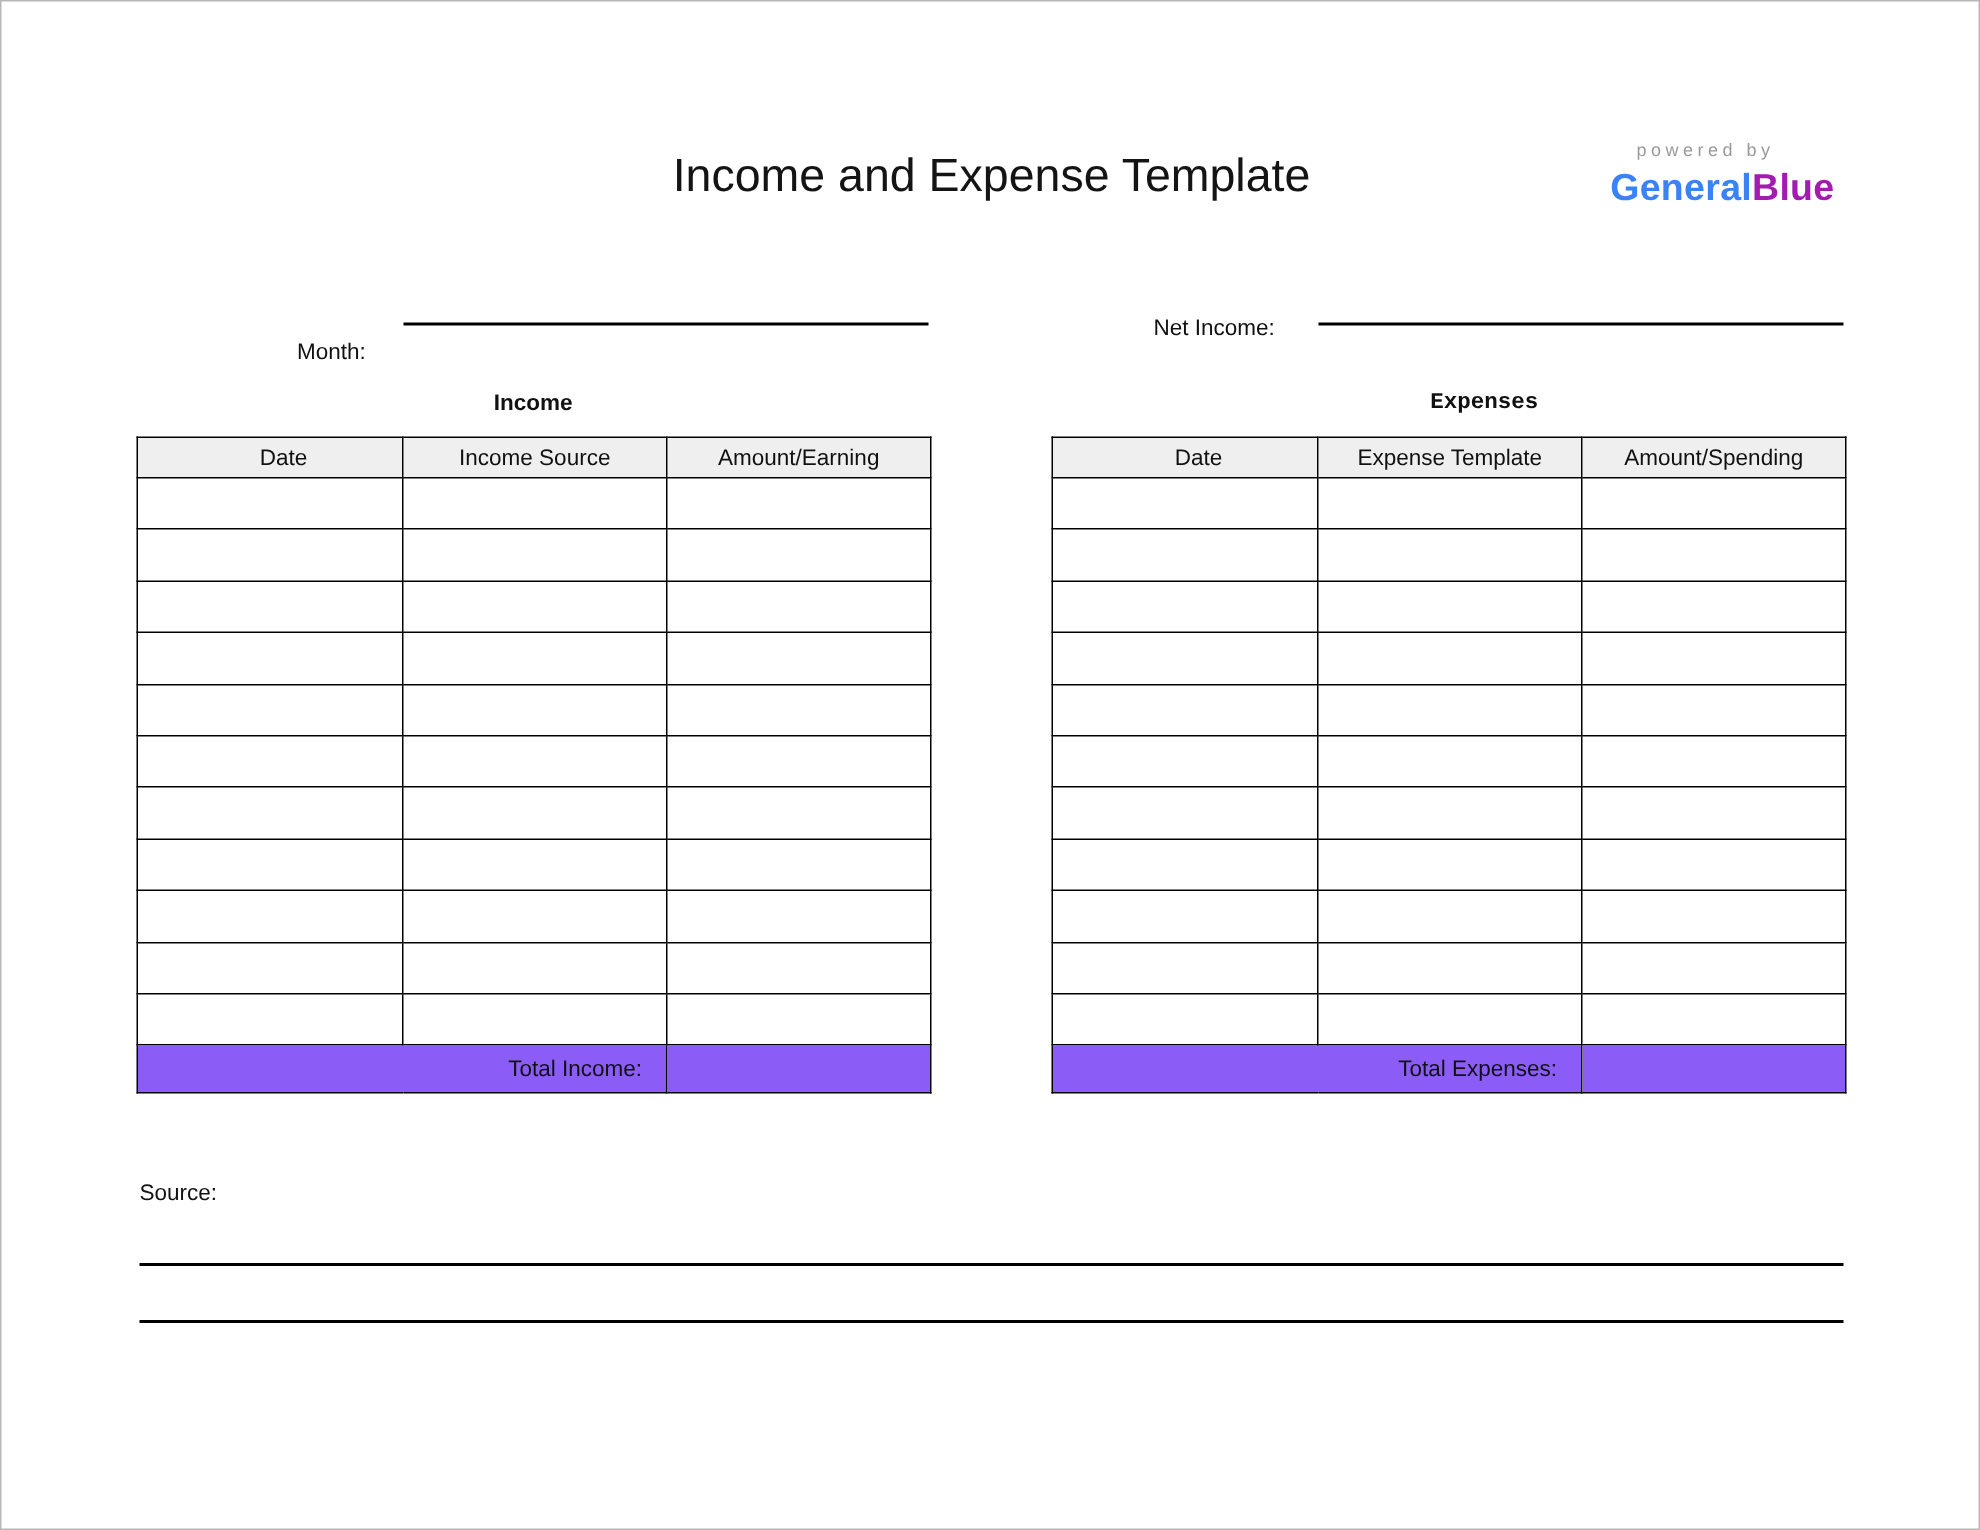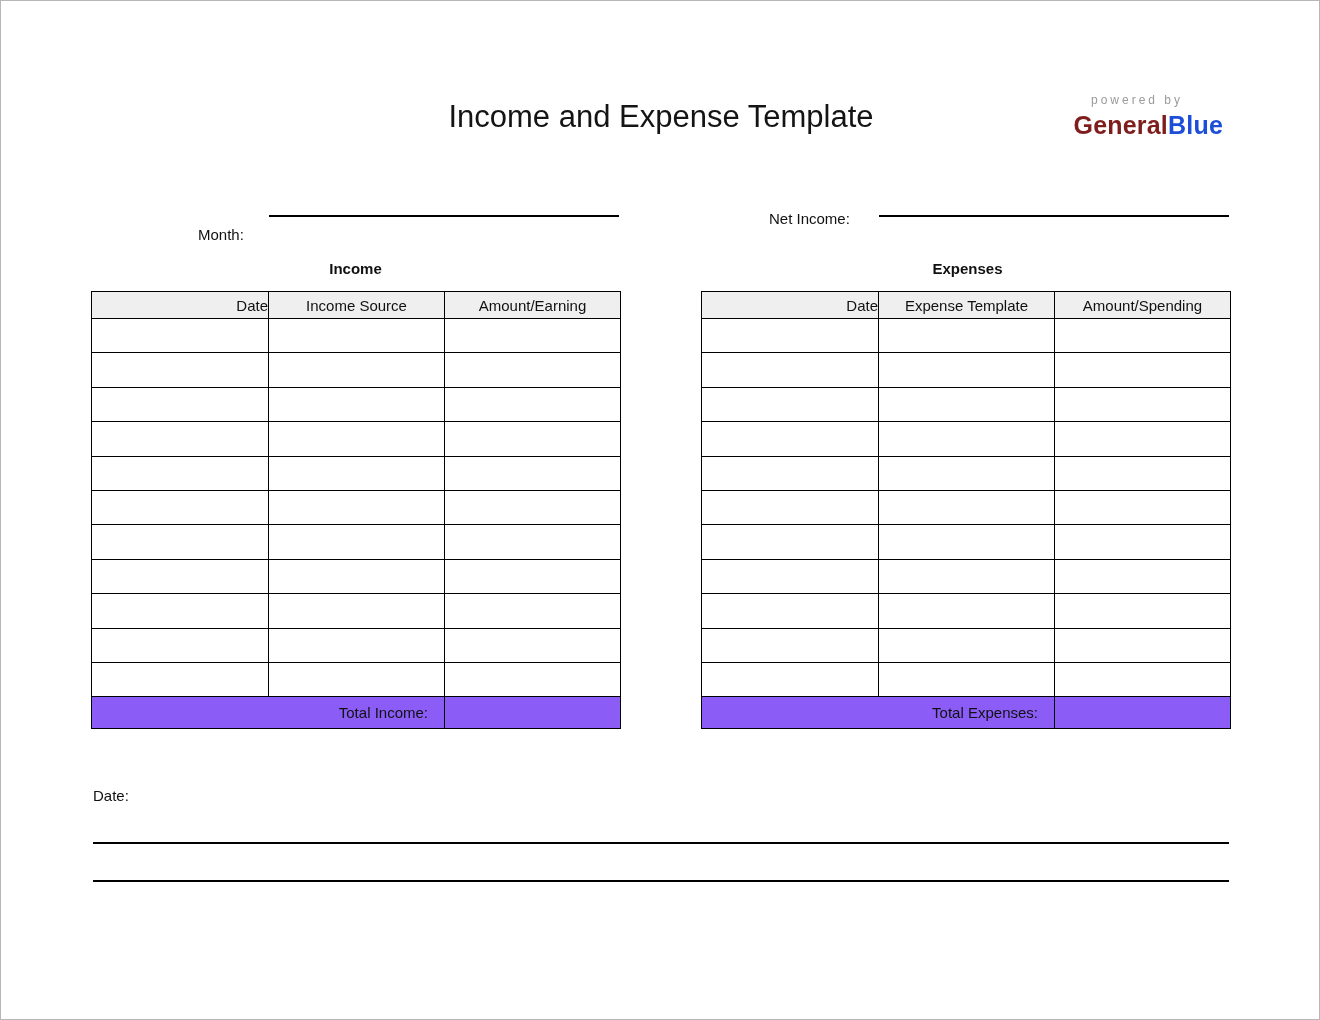--- a/index.html
+++ b/index.html
@@ -32,42 +32,42 @@
     text-align: right;
   }
   .powered {
     font-size: 12px;
     color: #9a9a9a;
     letter-spacing: 3px;
     margin-bottom: 4px;
     padding-right: 40px;
   }
   .logo { font-size: 25px; font-weight: 600; letter-spacing: 0.2px; }
-  .logo .lg { color: #7f1d1d; }
-  .logo .lb { color: #1d4ed8; }
+  .logo .lg { color: #3b82f6; }
+  .logo .lb { color: #a21caf; }
 
   .flabel { position: absolute; font-size: 15px; color: #111; }
   .month-label { left: 197px; top: 193px; margin-top: 32px; }
   .netincome-label { left: 768px; top: 193px; margin-top: 16px; }
 
   .rule { position: absolute; height: 0; border-top: 2px solid #000; }
   .month-line { left: 268px; top: 214px; width: 350px; }
   .netincome-line { left: 878px; top: 214px; width: 350px; }
 
   .tbl-heading {
     position: absolute;
     top: 259px;
     width: 529px;
     text-align: center;
     font-size: 15px;
     font-weight: bold;
     color: #111;
   }
   .income-h { left: 90px; }
-  .expenses-h { left: 702px; }
+  .expenses-h { left: 724px; font-family: Liberation Mono, monospace; }
 
   table.tbl {
     position: absolute;
     top: 290px;
     width: 529px;
     border-collapse: collapse;
     table-layout: fixed;
     font-size: 15px;
   }
   .income-tbl { left: 90px; }
@@ -79,21 +79,21 @@
     overflow: hidden;
   }
   table.tbl thead th {
     background: #efefef;
     font-weight: normal;
     height: 26px;
     text-align: center;
     color: #111;
   }
   table.tbl thead th.c1 {
-    text-align: right;
+    text-align: center;
     padding-left: 18px;
   }
   table.tbl tbody td { height: 33.4px; background: #ffffff; }
   table.tbl tfoot td {
     background: #8b5cf6;
     height: 31px;
     color: #111;
   }
   table.tbl tfoot td.tlabel {
     text-align: right;
@@ -273,17 +273,17 @@
       </tr>
       </tbody>
     <tfoot>
       <tr>
         <td colspan="2" class="tlabel">Total Expenses:</td>
         <td></td>
       </tr>
     </tfoot>
   </table>
 
-  <span class="flabel notes-label">Date:</span>
+  <span class="flabel notes-label">Source:</span>
   <div class="rule notes-line1"></div>
   <div class="rule notes-line2"></div>
 
 </div>
 
 </body></html>

